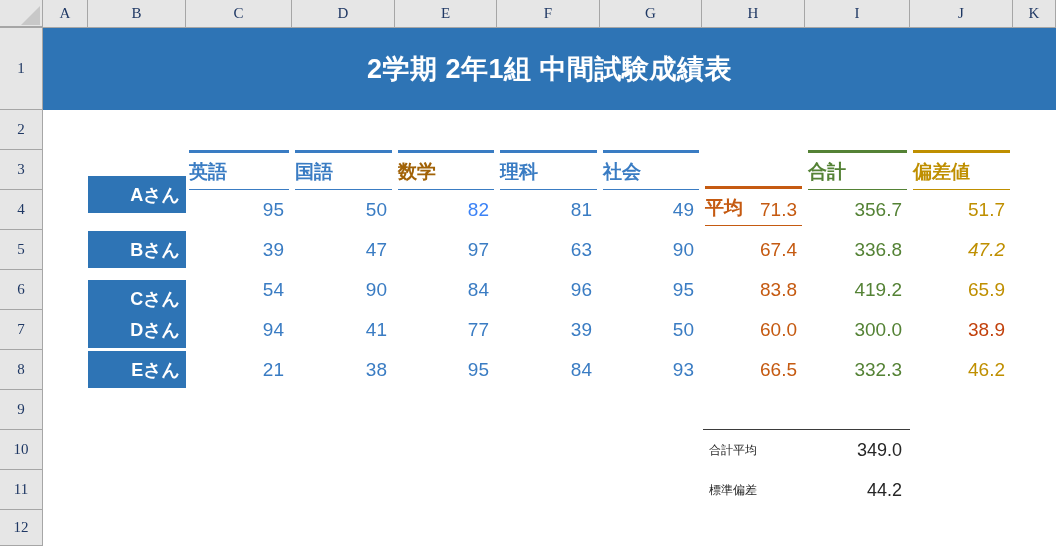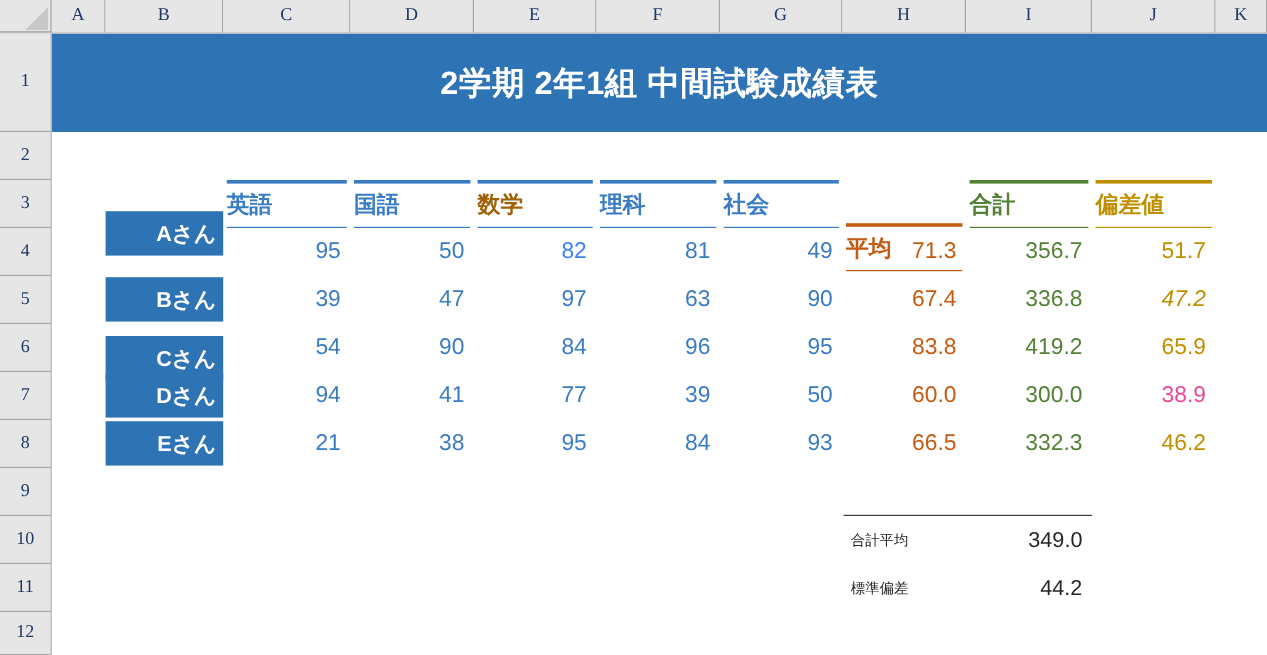--- a/index.html
+++ b/index.html
@@ -240,21 +240,21 @@
     <div class="data-cell" style="left: 805px; top: 270px; width: 105px; color: rgb(84, 130, 53);">419.2</div>
     <div class="data-cell" style="left: 910px; top: 270px; width: 103px; color: rgb(191, 143, 0);">65.9</div>
     <div class="name-cell" style="top: 311px;">Dさん</div>
     <div class="data-cell" style="left: 186px; top: 310px; width: 106px; color: rgb(58, 124, 195);">94</div>
     <div class="data-cell" style="left: 292px; top: 310px; width: 103px; color: rgb(58, 124, 195);">41</div>
     <div class="data-cell" style="left: 395px; top: 310px; width: 102px; color: rgb(58, 124, 195);">77</div>
     <div class="data-cell" style="left: 497px; top: 310px; width: 103px; color: rgb(58, 124, 195);">39</div>
     <div class="data-cell" style="left: 600px; top: 310px; width: 102px; color: rgb(58, 124, 195);">50</div>
     <div class="data-cell" style="left: 702px; top: 310px; width: 103px; color: rgb(197, 90, 17);">60.0</div>
     <div class="data-cell" style="left: 805px; top: 310px; width: 105px; color: rgb(84, 130, 53);">300.0</div>
-    <div class="data-cell" style="left: 910px; top: 310px; width: 103px; color: #ec4899;">38.9</div>
+    <div class="data-cell" style="left: 910px; top: 310px; width: 103px; color: #c2410c;">38.9</div>
     <div class="name-cell" style="top: 351px;">Eさん</div>
     <div class="data-cell" style="left: 186px; top: 350px; width: 106px; color: rgb(58, 124, 195);">21</div>
     <div class="data-cell" style="left: 292px; top: 350px; width: 103px; color: rgb(58, 124, 195);">38</div>
     <div class="data-cell" style="left: 395px; top: 350px; width: 102px; color: rgb(58, 124, 195);">95</div>
     <div class="data-cell" style="left: 497px; top: 350px; width: 103px; color: rgb(58, 124, 195);">84</div>
     <div class="data-cell" style="left: 600px; top: 350px; width: 102px; color: rgb(58, 124, 195);">93</div>
     <div class="data-cell" style="left: 702px; top: 350px; width: 103px; color: rgb(197, 90, 17);">66.5</div>
     <div class="data-cell" style="left: 805px; top: 350px; width: 105px; color: rgb(84, 130, 53);">332.3</div>
     <div class="data-cell" style="left: 910px; top: 350px; width: 103px; color: rgb(191, 143, 0);">46.2</div>
     <div class="summary-label" style="top: 430px;">合計平均</div>

